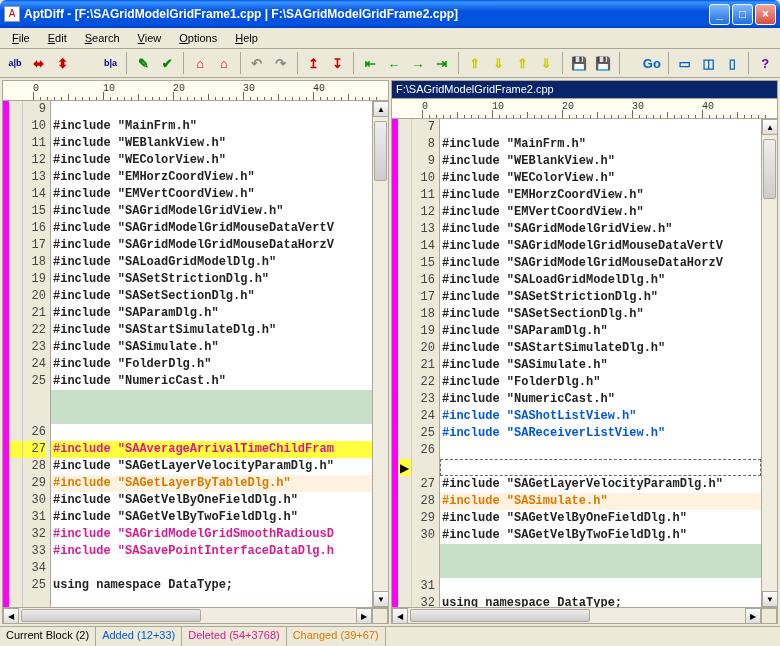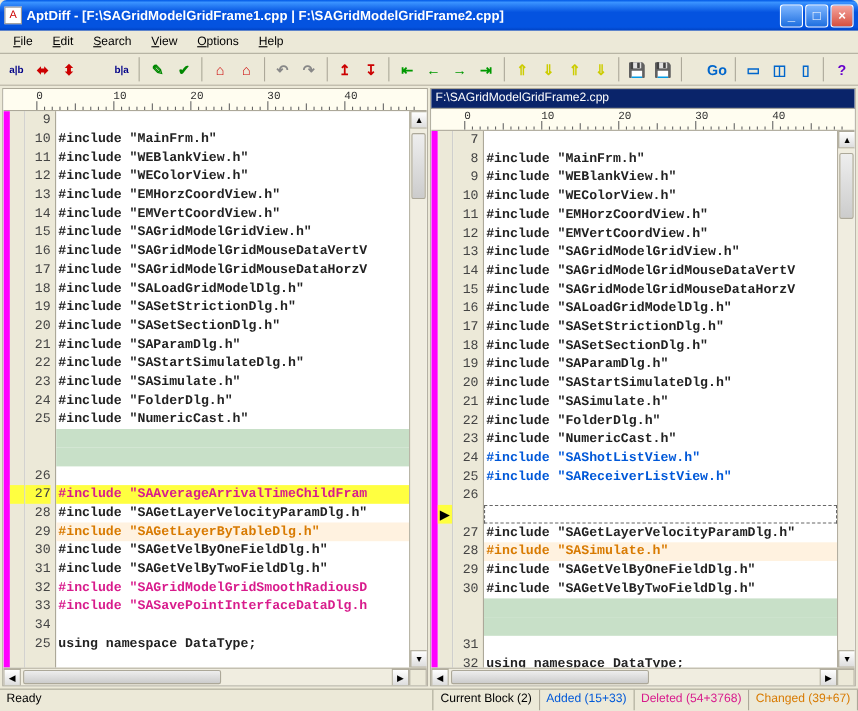--- a/index.html
+++ b/index.html
@@ -449,18 +449,17 @@
         <div class="sb-track">
           <div class="sb-thumb" style="left:2px;top:1px;bottom:1px;width:180px"></div>
         </div>
         <div class="sb-btn">▶</div>
         <div class="sb-btn" style="background:#ece9d8"></div>
       </div>
     </div>
 </div>
 
 <div class="statusbar">
-  <div class="cell" style="flex:1">Ready</div>
   <div class="cell">Current Block (2)</div>
-  <div class="cell added">Added (15+33)</div>
+  <div class="cell added">Added (12+33)</div>
   <div class="cell deleted">Deleted (54+3768)</div>
   <div class="cell changed">Changed (39+67)</div>
 </div>
 
 </body></html>

